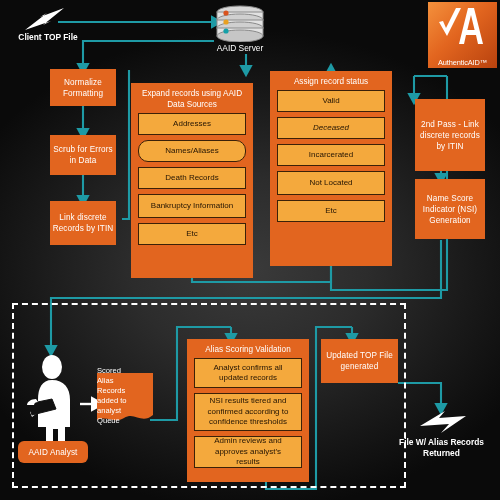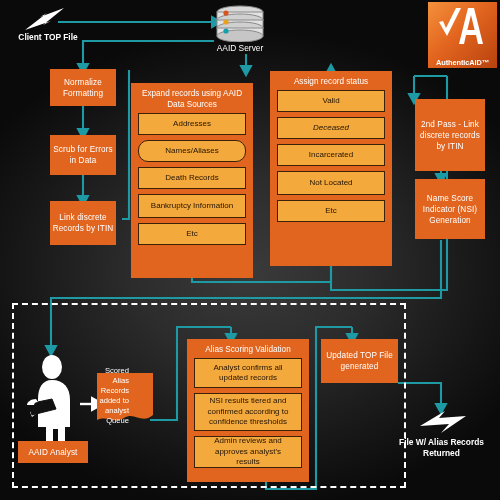--- a/index.html
+++ b/index.html
@@ -44,21 +44,21 @@
   }
   
   #logo{
     position:absolute;left:428px;top:2px;width:69px;height:66px;
     background:linear-gradient(135deg,#F4913C 0%,#E2651F 45%,#B8420E 100%);
     box-sizing:border-box;
   }
   #logo .logomark{position:absolute;left:0;top:0;width:69px;height:48px;}
   #logo .logotxt{
     position:absolute;left:0;bottom:1px;width:69px;text-align:center;
-    color:#fff;font-size:7.4px;font-weight:bold;letter-spacing:-.1px;
+    color:#fff;font-size:7.4px;font-weight:normal;letter-spacing:-.1px;
   }
   
   svg.layer{position:absolute;left:0;top:0;width:500px;height:500px;pointer-events:none;}
   .sh{position:absolute;}
 </style>
 </head>
 <body>
 
 <div id="stage">
 
@@ -199,28 +199,28 @@
 
   <svg class="sh" style="left:22px;top:355px;width:58px;height:105px;" viewBox="0 0 58 105">
     <g fill="#ffffff">
       <ellipse cx="30" cy="12" rx="10" ry="12"></ellipse>
       <path d="M30,25 C42,25 48,33 48,45 L48,72 L43,72 L43,100 L36,100 L36,74 L31,74 L31,100 L24,100 L24,72 L16,72 L16,45 C16,33 20,25 30,25 z"></path>
       <path d="M16,47 L8,57 L10,62 L20,54 z"></path>
     </g>
     <path d="M6,49 L30,44 L34,54 L10,60 z" fill="#111111" stroke="#111111" stroke-width="1"></path>
     <path d="M14,44 C9,44 5,47 5,50 L12,50 C12,48 14,47 16,47 z" fill="#ffffff"></path>
   </svg>
-  <div class="obox" style="left:18px;top:441px;width:70px;height:22px;">
+  <div class="obox" style="left:18px;top:441px;width:70px;height:22px;border-radius:6px;">
     <span>AAID Analyst</span>
   </div>
 
   <svg class="sh" style="left:97px;top:373px;width:56px;height:54px;" viewBox="0 0 56 54">
     <path d="M0,0 L56,0 L56,42 C44,52 38,38 27,45 C17,51 10,42 0,47 z" fill="#E2651F"></path>
   </svg>
-  <div class="abs" style="left:97px;top:378px;width:32px;height:36px;display:flex;align-items:center;justify-content:center;text-align:right;color:#fff;font-size:7.6px;line-height:10px;">Scored Alias Records added to analyst Queue</div>
+  <div class="abs" style="left:97px;top:378px;width:32px;height:36px;display:flex;align-items:center;justify-content:center;text-align:left;color:#fff;font-size:7.6px;line-height:10px;">Scored Alias Records added to analyst Queue</div>
 
   <div class="panel" style="left:187px;top:339px;width:122px;height:143px;">
     <div class="ptitle">Alias Scoring Validation</div>
     <div class="ibox" style="height:30px;">
       <span>Analyst confirms all updated records</span>
     </div>
     <div class="ibox" style="height:38px;">
       <span>NSI results tiered and confirmed according to confidence thresholds</span>
     </div>
     <div class="ibox" style="height:32px;">

